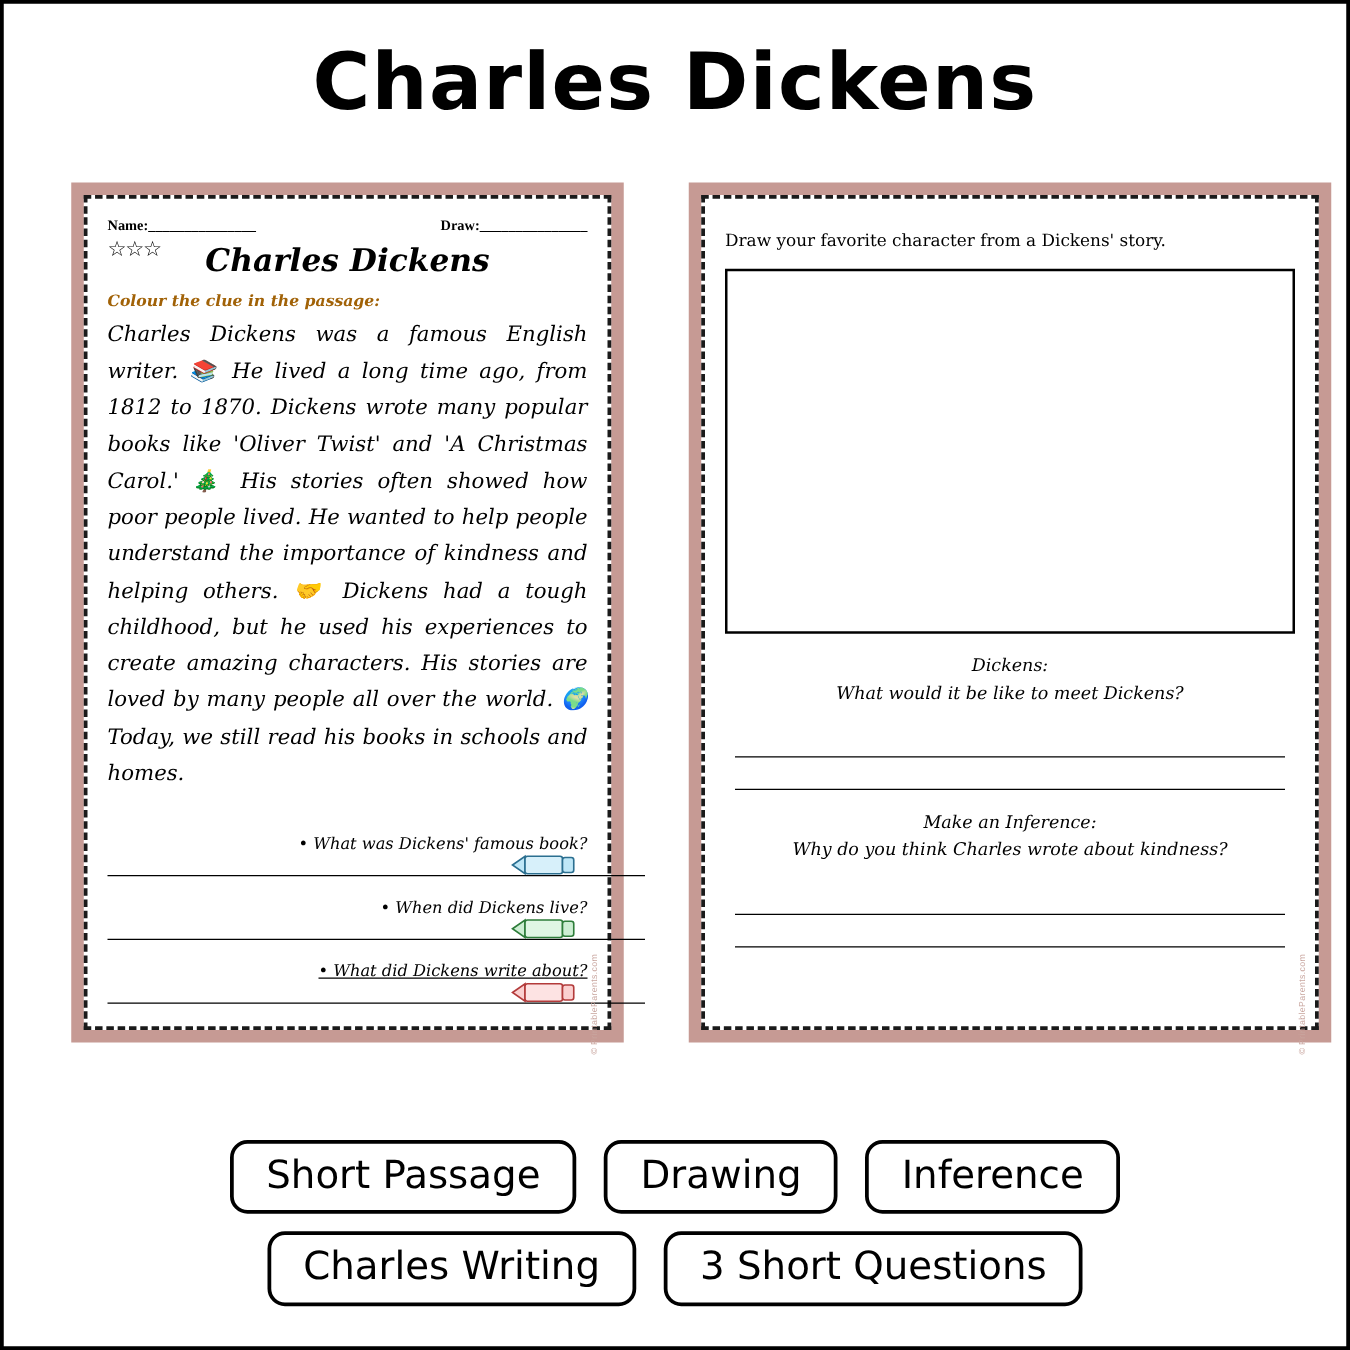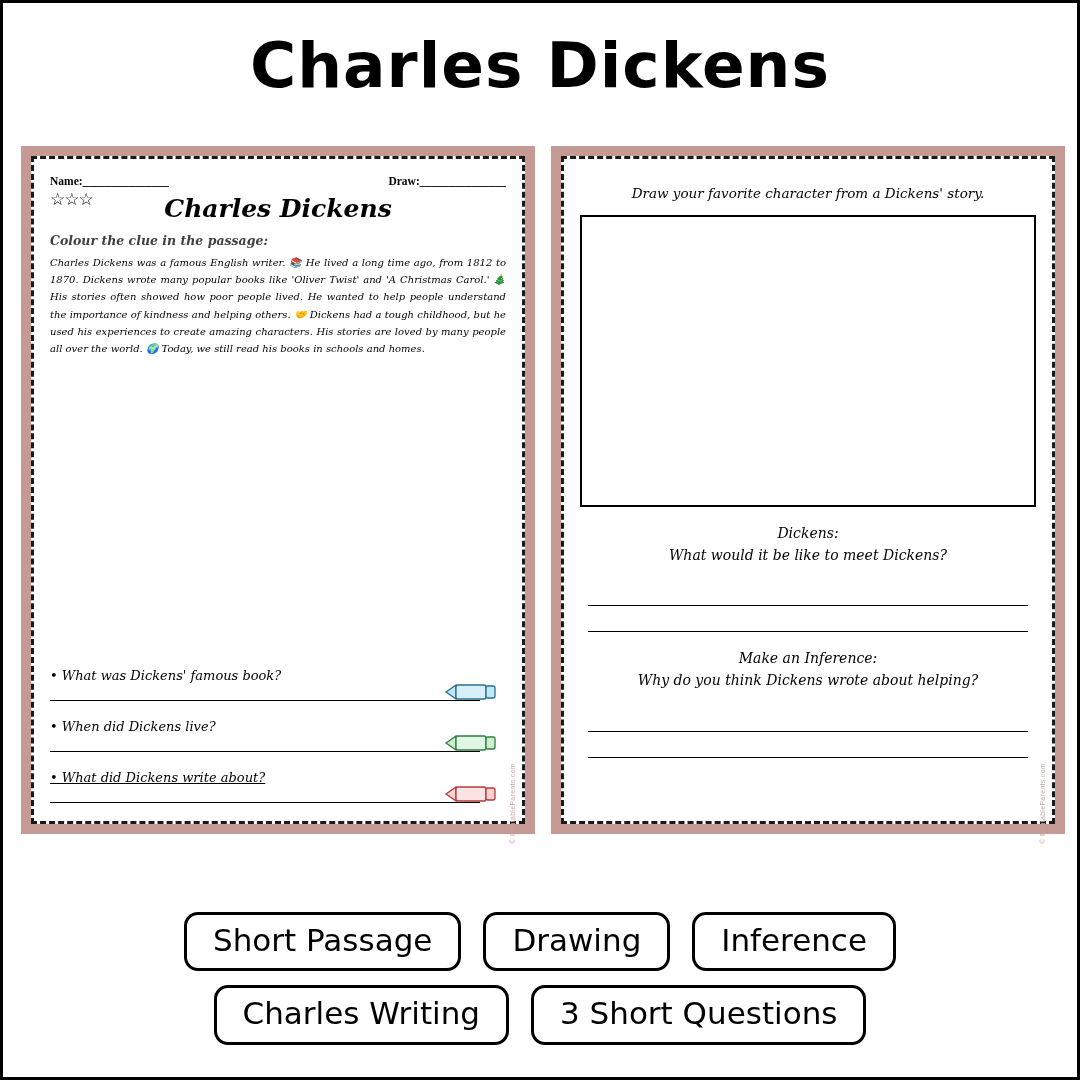--- a/index.html
+++ b/index.html
@@ -43,20 +43,21 @@
     display: flex;
     gap: 16px;
   }
   .sheet {
     position: relative;
     width: 514px;
     height: 688px;
     background: #c69a94;
     box-sizing: border-box;
     padding: 10px;
+    margin-left: 36px;
   }
   .sheet-inner {
     position: relative;
     width: 100%;
     height: 100%;
     background: #ffffff;
     border: 3px dashed #1a1a1a;
     box-sizing: border-box;
     padding: 14px 16px;
   }
@@ -89,39 +90,39 @@
     font-size: 25px;
     margin-top: -14px;
     color: #000;
   }
   .instruction {
     font-family: "DejaVu Serif", serif;
     font-style: italic;
     font-weight: bold;
     font-size: 12.5px;
     margin-top: 10px;
-    color: #404040;
+    color: #a16207;
   }
   .passage {
     font-family: "DejaVu Serif", serif;
     font-style: italic;
-    font-size: 10px;
+    font-size: 17px;
     line-height: 1.72;
     text-align: justify;
     color: #000;
     margin-top: 6px;
   }
 
   .questions {
     position: absolute;
     left: 16px;
     right: 16px;
     bottom: 14px;
   }
-  .q-block { margin-bottom: 18px; }
+  .q-block { margin-bottom: 18px; text-align: right; }
   .q-block:last-child { margin-bottom: 4px; text-decoration: underline; }
   .q-text {
     font-family: "DejaVu Serif", serif;
     font-style: italic;
     font-size: 13px;
     color: #000;
     margin-bottom: 17px;
   }
   .q-line {
     border-bottom: 1.5px solid #000;
@@ -140,23 +141,21 @@
     font-size: 7px;
     color: #c9a69f;
     transform: rotate(-90deg);
     transform-origin: right bottom;
     white-space: nowrap;
     letter-spacing: 0.3px;
   }
 
   
   .draw-prompt {
-    text-align: center;
-    font-family: "DejaVu Serif", serif;
-    font-style: italic;
+    font-family: "DejaVu Serif", serif;
     font-size: 13.5px;
     color: #000;
     margin-top: 12px;
   }
   .draw-box {
     margin: 14px auto 0 auto;
     width: 452px;
     height: 288px;
     border: 2px solid #000;
     background: #fff;
@@ -286,21 +285,21 @@
           <span>What would it be like to meet Dickens?</span>
         </div>
 
         <div class="write-lines">
           <div class="wl"></div>
           <div class="wl"></div>
         </div>
 
         <div class="sect-head">
           <span>Make an Inference:</span><br>
-          <span>Why do you think Dickens wrote about helping?</span>
+          <span>Why do you think Charles wrote about kindness?</span>
         </div>
 
         <div class="write-lines">
           <div class="wl"></div>
           <div class="wl"></div>
         </div>
 
         <div class="watermark">© PrintableParents.com</div>
       </div>
     </div>

